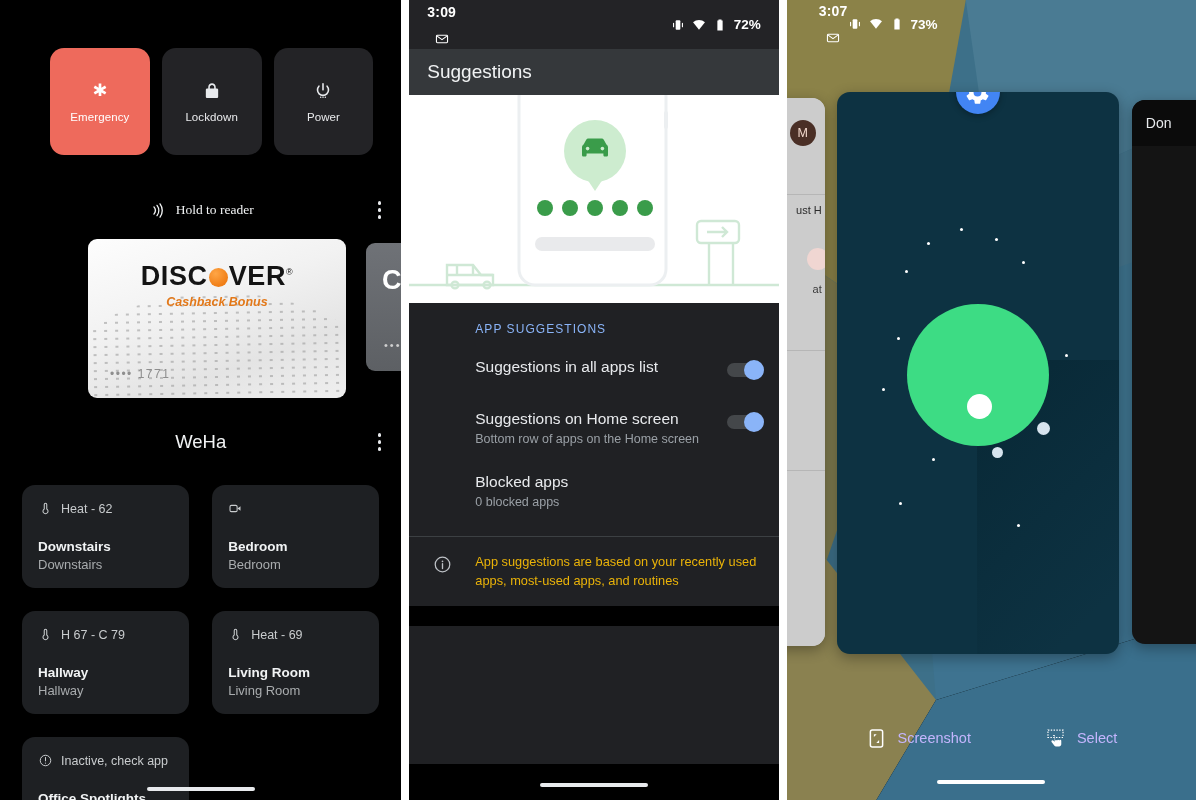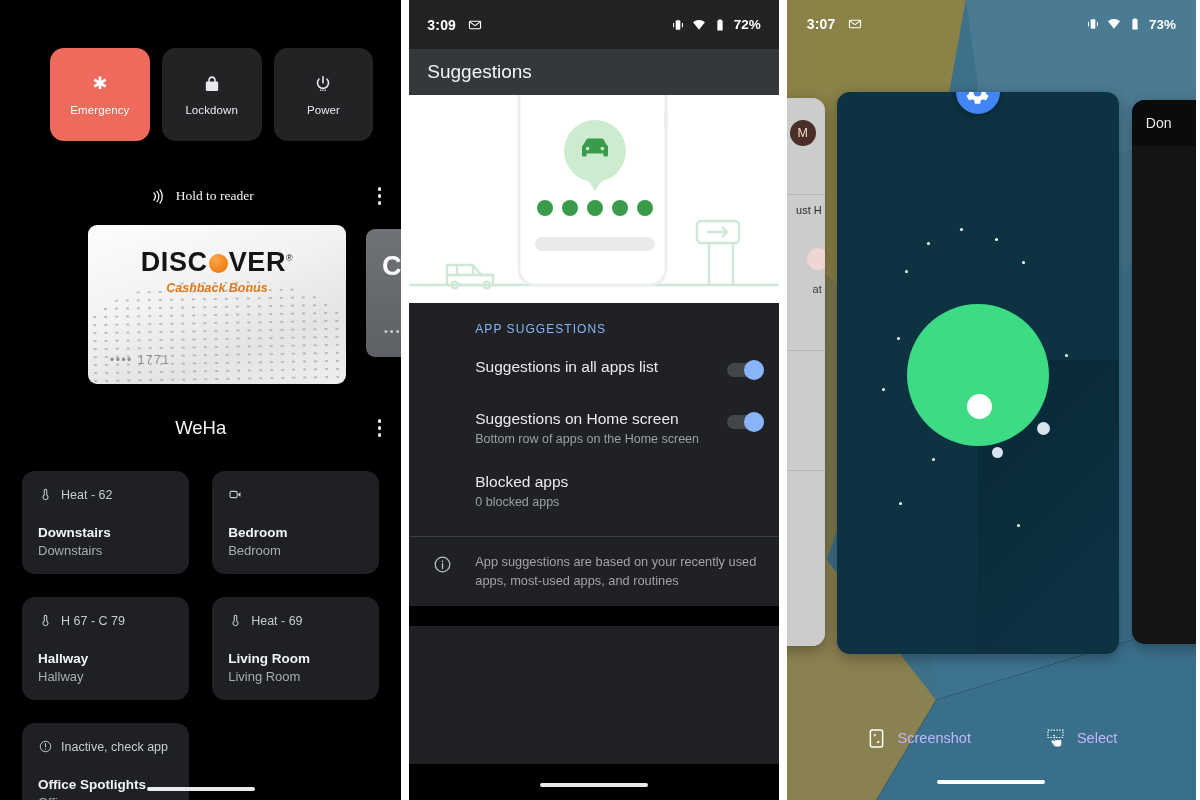--- a/index.html
+++ b/index.html
@@ -10,21 +10,21 @@
     overflow:hidden;
   }
   .stage { position:relative; width:1200px; height:800px; background:#fff; display:flex; }
 
   
   .panel1 {
     position:relative; width:404px; height:800px; background:#000; overflow:hidden;
   }
   .pm-buttons { display:flex; gap:12px; padding:48px 28px 0 50px; }
   .pm-btn {
-    flex:1; height:93px; border-radius:14px; background:#232326;
+    flex:1; height:107px; border-radius:14px; background:#232326;
     display:flex; flex-direction:column; align-items:center; justify-content:center; gap:10px;
     color:#e8eaed;
   }
   .pm-btn.emergency { background:#ee6a5c; }
   .pm-btn .pm-ico { width:20px; height:20px; display:block; }
   .pm-btn .pm-label { font-size:11.5px; letter-spacing:.1px; color:#e9eaec; }
   .pm-btn.emergency .pm-label { color:#fff; }
 
   .nfc-row {
     display:flex; align-items:center; justify-content:center;
@@ -97,21 +97,21 @@
     width:108px; height:4px; border-radius:3px; background:#e8eaed;
   }
 
   
   .gap { width:8px; height:800px; background:#fff; }
   .panel2 { position:relative; width:372px; height:800px; background:#000; overflow:hidden;}
   .statusbar {
     height:49px; display:flex; align-items:center; justify-content:space-between;
     padding:0 18px 0 18px; background:#232326; color:#fff;
   }
-  .sb-left { display:flex; align-items:center; gap:12px;}
+  .sb-left { display:flex; align-items:center; gap:12px;flex-direction:column;}
   .sb-time { font-size:14px; font-weight:700; letter-spacing:.2px;}
   .sb-right { display:flex; align-items:center; gap:7px;}
   .sb-pct { font-size:13.5px; font-weight:700;}
   .sb-ico { width:14px; height:14px; display:block;}
 
   .app-bar { height:46px; background:#35383b; display:flex; align-items:center; padding:0 18px;}
   .app-bar .title { font-size:19px; color:#f1f3f4;}
 
   .illus { position:relative; height:208px; background:#fff; overflow:hidden;}
 
@@ -119,31 +119,31 @@
   .section-hd { font-size:12px; letter-spacing:1.05px; color:#8ab4f8; font-weight:400; padding:19px 18px 9px 66px;}
   .srow { display:flex; align-items:flex-start; padding:12px 18px 12px 66px; min-height:52px;}
   .srow .txt { flex:1; padding-right:12px;}
   .srow .s-title { font-size:15.5px; color:#e8eaed; line-height:1.3;}
   .srow .s-sub { font-size:12.5px; color:#9aa0a6; line-height:1.32; margin-top:2px;}
   .toggle { width:34px; height:14px; border-radius:8px; background:#44474a; position:relative; margin-top:6px; flex:0 0 auto;}
   .toggle i { position:absolute; right:-3px; top:-3.5px; width:20px; height:20px; border-radius:50%; background:#8ab4f8; display:block;}
   .divider { height:1px; background:#3c4043; margin-top:14px;}
   .footnote { display:flex; gap:0; padding:16px 22px 16px 0; background:#202124;}
   .footnote .fn-ico { width:66px; display:flex; justify-content:center; padding-top:2px; flex:0 0 66px;}
-  .footnote .fn-text { font-size:12.8px; color:#a3a3a3; line-height:1.45;}
+  .footnote .fn-text { font-size:12.8px; color:#eab308; line-height:1.45;}
   .panel2-rest { background:#202124; flex:1;}
   .p2-navzone { position:absolute; left:0; right:0; bottom:0; height:36px; background:#000;}
 
   
   .panel3 { position:relative; width:412px; height:800px; overflow:hidden; background:#2f5a6e;}
   .wallpaper { position:absolute; inset:0; overflow:hidden;}
   .wallpaper svg { display:block; width:100%; height:100%;}
   .sb3 {
     position:absolute; top:0; left:0; right:0; height:48px; z-index:6;
-    display:flex; align-items:center; justify-content:space-between; padding:0 20px; color:#fff;
+    display:flex; align-items:center; padding:0 32px; color:#fff;
   }
   .recents { position:absolute; top:92px; left:0; right:0; height:562px; z-index:4;}
   .rcard {
     position:absolute; border-radius:13px; overflow:hidden;
     box-shadow:0 4px 14px rgba(0,0,0,.32);
   }
   .rcard.left { left:-38px; top:6px; width:76px; height:548px; background:#c9c9c9;}
   .rleft-inner { position:relative; width:100%; height:100%; background:#cccccc;}
   .ravatar { position:absolute; right:9px; top:22px; width:26px; height:26px; border-radius:50%; background:#4a2f26; color:#f3d9cd; font-size:12.5px; display:flex; align-items:center; justify-content:center; font-weight:400;}
   .rfrag1 { position:absolute; right:3px; top:106px; font-size:11px; color:#2a2a2a; white-space:nowrap;}

